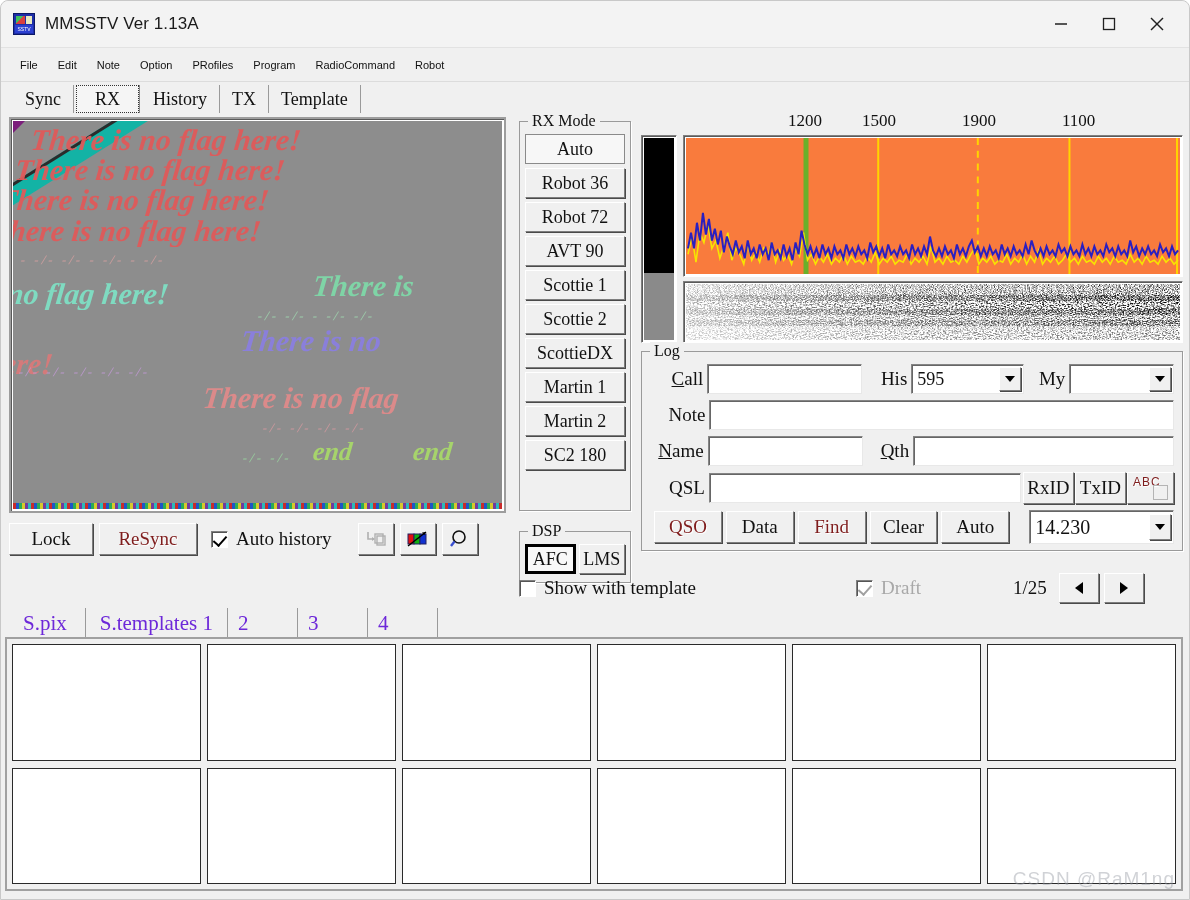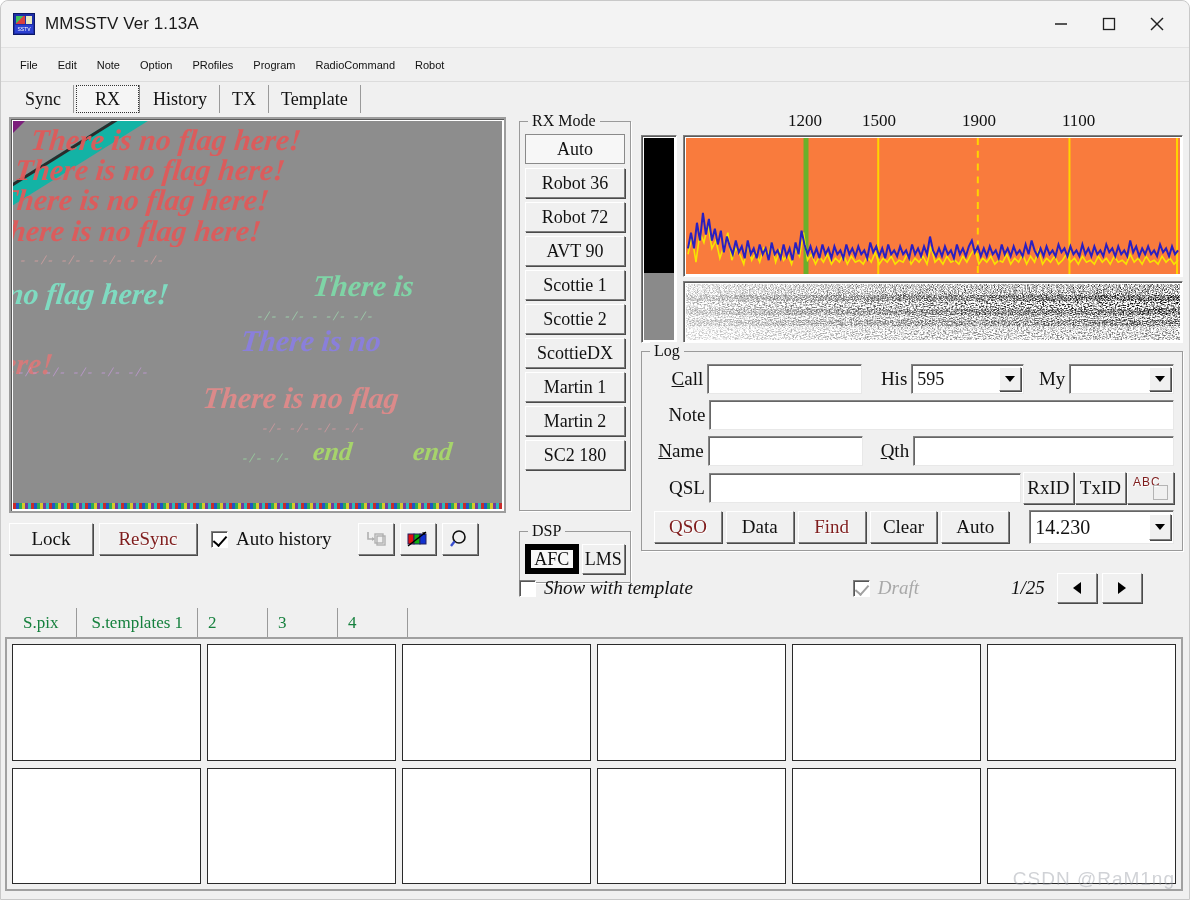--- a/index.html
+++ b/index.html
@@ -298,21 +298,21 @@
     display: flex; gap: 3px; margin-top: 14px;
   }
   .dspbtn {
     flex: 1; height: 30px;
     display: flex; align-items: center; justify-content: center;
     font-size: 18px; color: #111;
     background: #f0f0f0;
     box-sizing: border-box;
   }
   .dspbtn.on {
-    border: 6px solid #000000;
+    border: 3px solid #000000;
     background: #f8f8f8;
   }
   .dspbtn.off {
     border-top: 1px solid #ffffff;
     border-left: 1px solid #ffffff;
     border-right: 1px solid #7d7d7d;
     border-bottom: 1px solid #7d7d7d;
     box-shadow: 1px 1px 0 #4a4a4a;
   }
 
@@ -422,33 +422,33 @@
     width: 0; height: 0;
     border-top: 6px solid transparent;
     border-bottom: 6px solid transparent;
     border-left: 8px solid #000;
   }
 
   
   .swt-row {
     position: absolute; left: 518px; top: 458px;
     width: 664px; height: 34px;
-    display: flex; align-items: center; font-style: italic;
+    display: flex; align-items: center;
   }
 
   
   .thumbtabs {
     position: absolute; left: 4px; top: 492px;
     width: 505px; height: 33px;
     display: flex; align-items: flex-end;
   }
   .ttab {
     height: 30px; padding: 0 10px;
     display: flex; align-items: center;
-    font-size: 17px; color: #15803d;
+    font-size: 21px; color: #6d28d9;
     border-right: 1px solid #9a9a9a;
     box-sizing: border-box;
     font-family: Liberation Serif, serif;
   }
   .ttab.sel {
     background: #f0f0f0;
     border-right: 1px solid #9a9a9a;
     font-weight: normal;
   }
 

